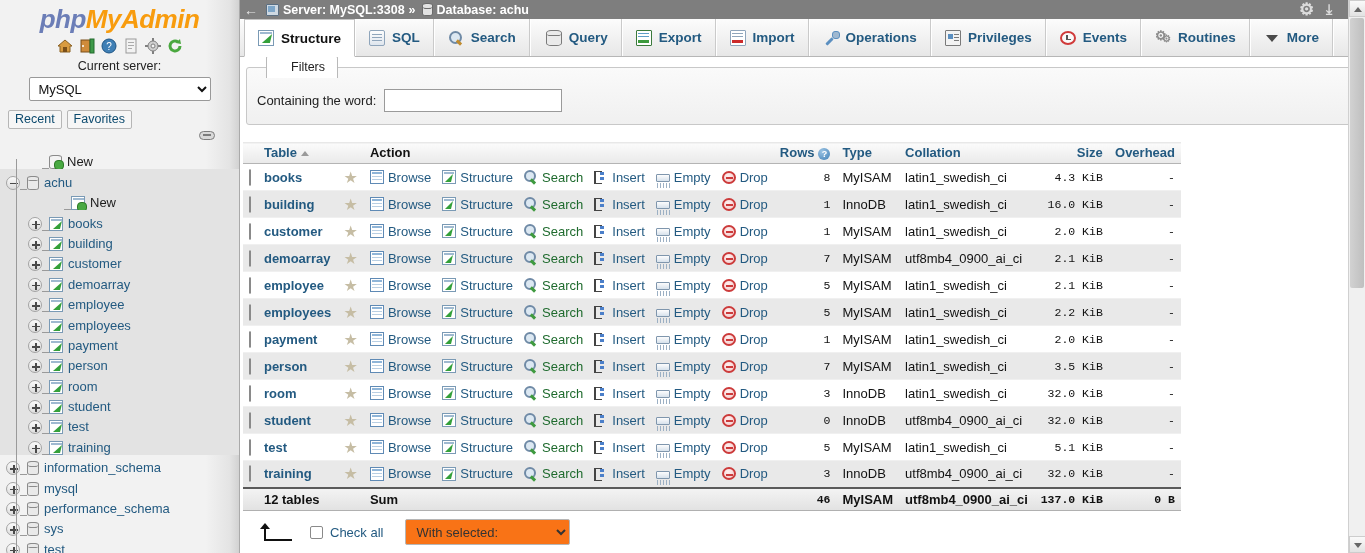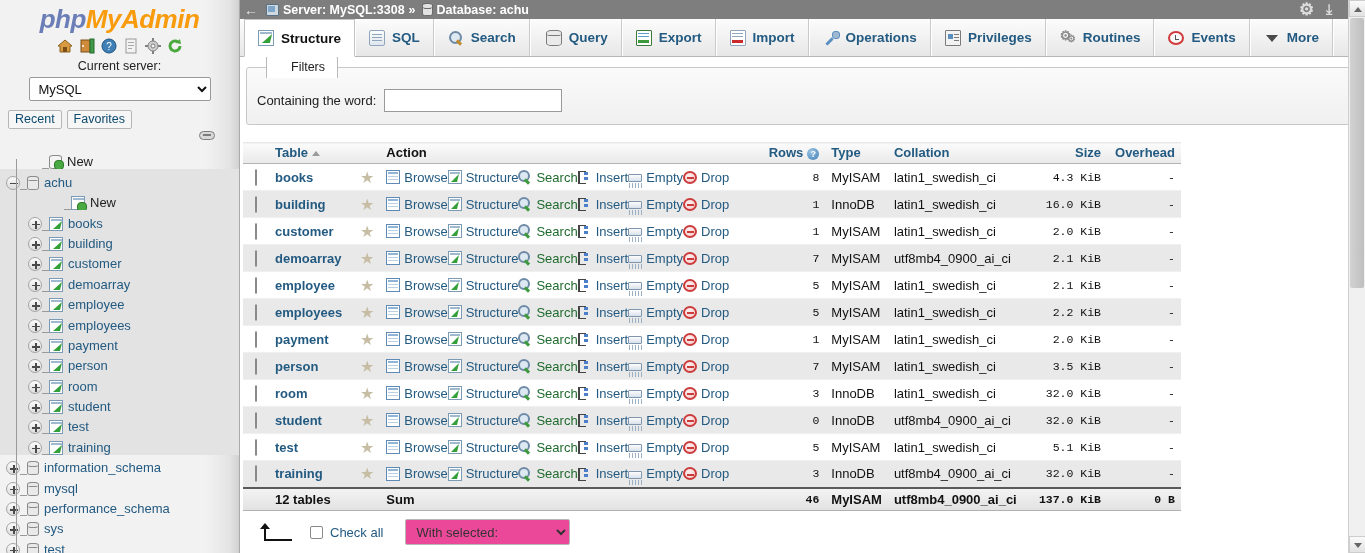--- a/index.html
+++ b/index.html
@@ -291,21 +291,21 @@
     padding: 2px 6px; height: 27px; white-space: nowrap; color: #111;
     border-bottom: 1px solid #f0f0f0;
   }
   tr.odd td { background: #ffffff; }
   tr.even td { background: #e9e9e9; }
   td.cb { width: 26px; text-align: center; padding-left: 8px;}
   td.tname a { color: #235a81; font-weight: bold; text-decoration: none; cursor:pointer;}
   td.star { width: 22px; text-align: center; }
   .star-glyph { color: #c6bda4; font-size: 16px; cursor: pointer; }
   td.act { padding-left: 4px; }
-  .acts { display: flex; align-items: center; }
+  .acts { display: flex; align-items: center; gap: 11px; }
   .alink { display: flex; align-items: center; gap: 4px; color: #235a81; text-decoration: none; cursor: pointer; }
   .alink.green { color: #1f6b2e; }
   .alink.drop { color: #235a81; }
   td.rows { text-align: right; font-family: "Liberation Mono", monospace; font-size: 11.5px; width: 48px; }
   td.type { width: 58px; }
   td.coll { width: 140px; }
   td.size { text-align: right; font-family: "Liberation Mono", monospace; font-size: 11.5px; color:#444; width: 60px;}
   td.over { text-align: right; font-family: "Liberation Mono", monospace; font-size: 11.5px; color:#444; width: 62px;}
   tr.sumrow td {
     background: linear-gradient(#f3f3f3,#e2e2e2);
@@ -353,21 +353,21 @@
   .with-arrow:after {
     content:""; position:absolute; left:2px; top:2px; width:1.6px; height:16px; background:#111;
   }
   .arrow-head {
     position:absolute; left:-2px; top:0; width:0;height:0;
     border-left:5px solid transparent; border-right:5px solid transparent; border-bottom:6px solid #111;
   }
   .cb-box { width: 13px; height: 13px; border:1px solid #8a8a8a; background:#fff; border-radius:2px; cursor:pointer;}
   .check-all-lbl { color:#235a81; margin-left: 7px; margin-right: 22px; cursor:pointer;}
   .with-sel {
-    width: 165px; height: 26px; border: 1px solid #b6b6b6; background: #ec4899; color:#333;
+    width: 165px; height: 26px; border: 1px solid #b6b6b6; background: #f97316; color:#333;
     font-family:"Liberation Sans", sans-serif; font-size: 13px; padding-left: 6px; border-radius: 2px;
   }
 
   
   .vscroll {
     position: absolute; right: 0; top: 0; width: 17px; height: 553px;
     background: #f0f0f0; border-left: 1px solid #d0d0d0; z-index: 5;
   }
   .vscroll .arrw-up, .vscroll .arrw-dn {
     position:absolute; left:0; width:17px; height:17px; background: linear-gradient(#fafafa,#e2e2e2);
@@ -646,26 +646,26 @@
         </div>
         <div class="tab">
           <span class="ti ti-operations"></span>
           <span>Operations</span>
         </div>
         <div class="tab">
           <span class="ti ti-privileges"></span>
           <span>Privileges</span>
         </div>
         <div class="tab">
+          <span class="ti ti-events"></span>
+          <span>Events</span>
+        </div>
+        <div class="tab">
           <span class="ti ti-routines"></span>
           <span>Routines</span>
-        </div>
-        <div class="tab">
-          <span class="ti ti-events"></span>
-          <span>Events</span>
         </div>
         <div class="tab">
           <span class="ti ti-more"></span>
           <span>More</span>
         </div>
         <div class="tabs-filler"></div>
       </div>
 
     <div class="content">
 

